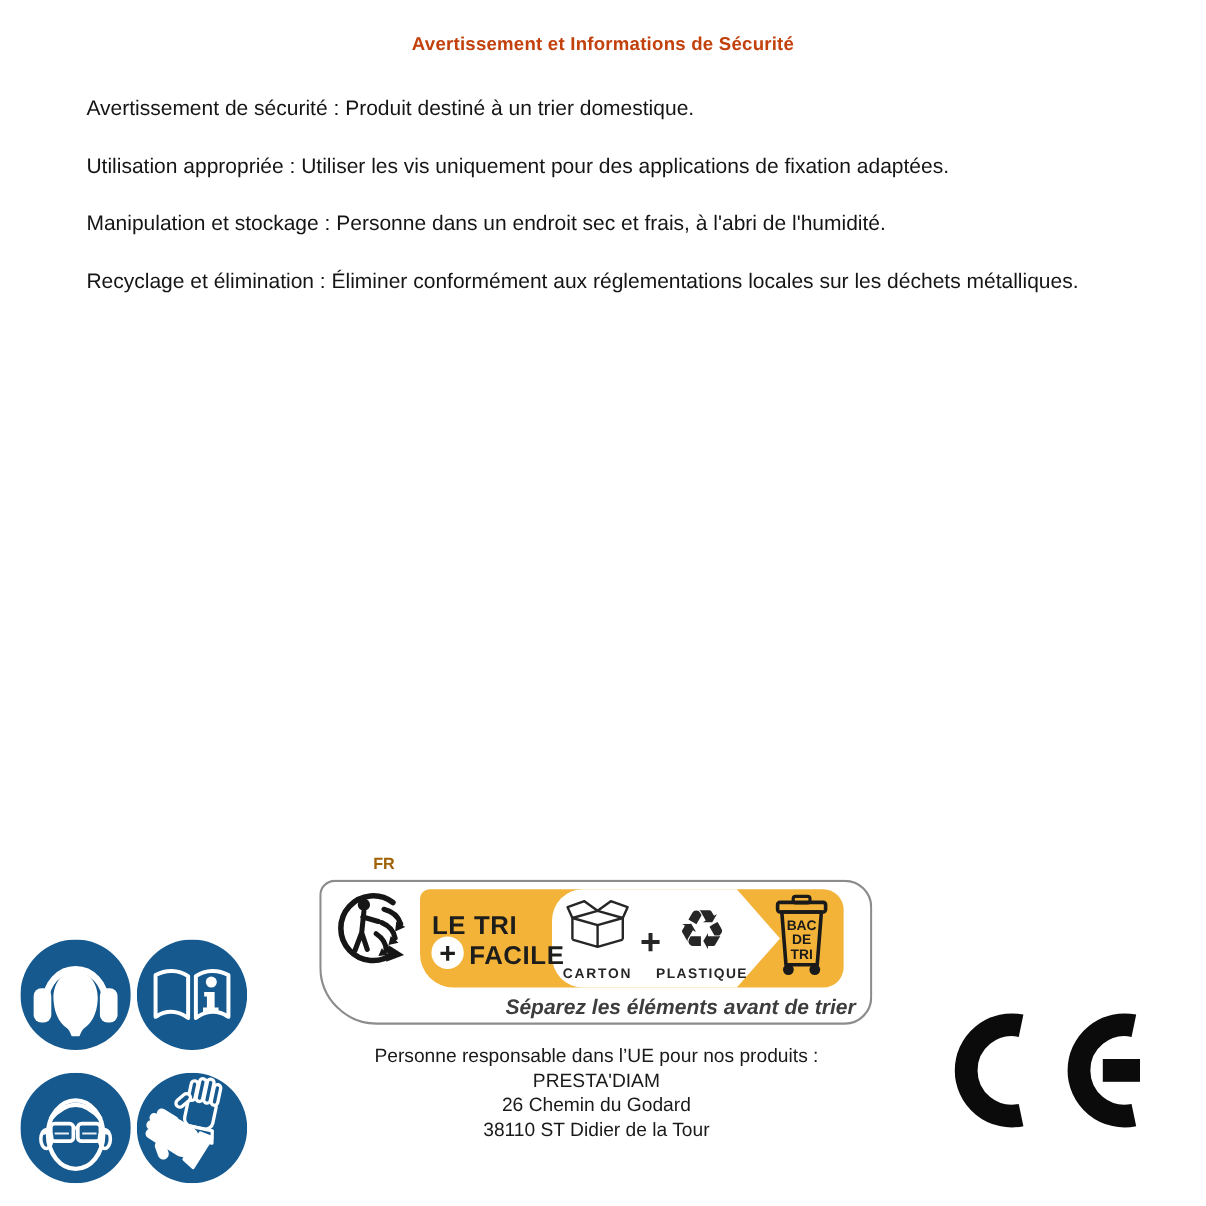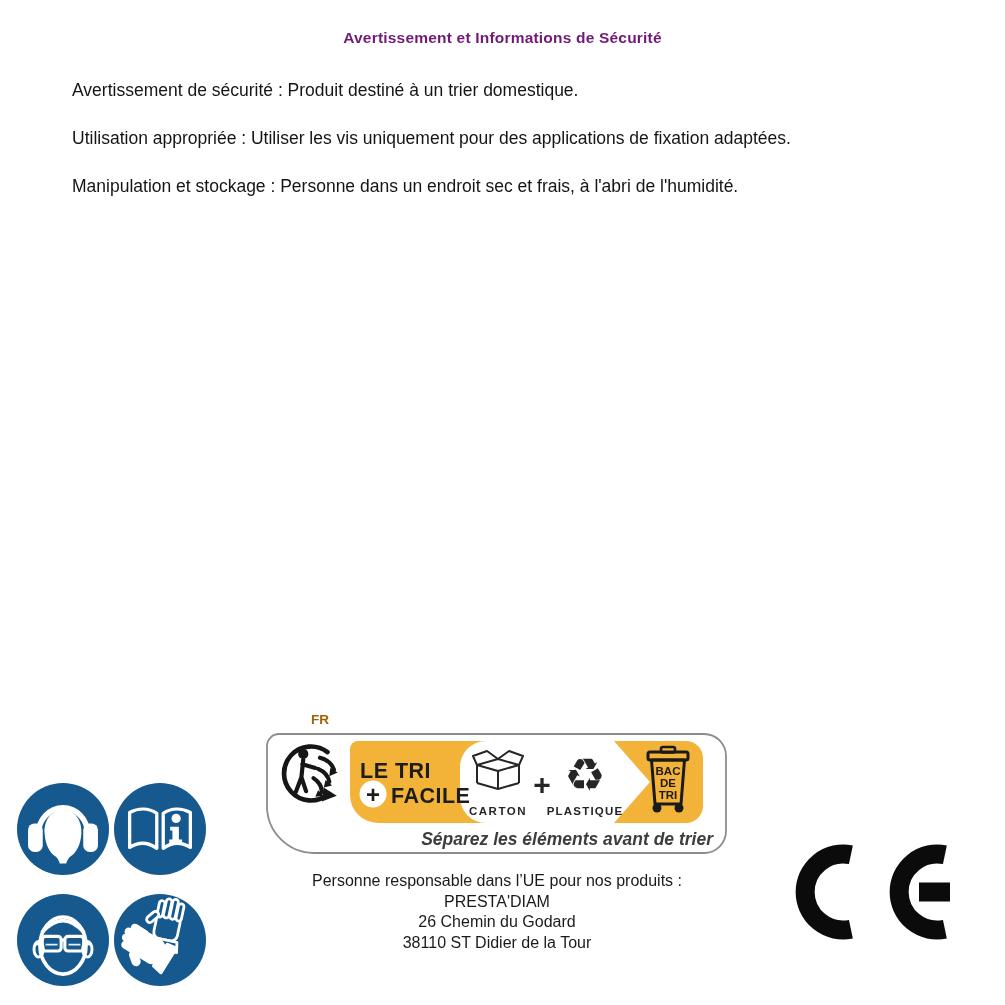--- a/index.html
+++ b/index.html
@@ -2,21 +2,21 @@
 <html><head>
 <meta charset="utf-8">
 <style>
   html,body{margin:0;padding:0;background:#fff;}
   .page{
     position:relative;width:1005px;height:1005px;background:#ffffff;overflow:hidden;
     font-family:"Liberation Sans","DejaVu Sans",sans-serif;color:#151515;
   }
   .doc-title{
     position:absolute;top:29px;left:0;width:1005px;text-align:center;
-    font-size:15.5px;font-weight:bold;color:#701a75;letter-spacing:.2px;
+    font-size:15.5px;font-weight:bold;color:#c2410c;letter-spacing:.2px;
   }
   .doc-body{
     position:absolute;top:79px;left:72px;width:845px;
     font-size:17.5px;line-height:22.5px;text-align:justify;color:#151515;
   }
   .doc-body p{margin:0 0 25.5px 0;}
   .icons-grid{
     position:absolute;left:17px;top:783px;
     display:grid;grid-template-columns:92px 92px;grid-auto-rows:92px;
     column-gap:5px;row-gap:19px;
@@ -38,20 +38,21 @@
 <body>
 
 <div class="page">
 
   <div class="doc-title">Avertissement et Informations de Sécurité</div>
 
   <div class="doc-body">
     <p>Avertissement de sécurité : Produit destiné à un trier domestique.</p>
     <p>Utilisation appropriée : Utiliser les vis uniquement pour des applications de fixation adaptées.</p>
     <p>Manipulation et stockage : Personne dans un endroit sec et frais, à l'abri de l'humidité.</p>
+    <p>Recyclage et élimination : Éliminer conformément aux réglementations locales sur les déchets métalliques.</p>
   </div>
 
   <div class="icons-grid">
 
     <svg width="92" height="92" viewBox="0 0 100 100">
       <circle cx="50" cy="50" r="50" fill="#15598F"></circle>
       <path d="M23,56 a27,29 0 0 1 54,0" fill="none" stroke="#fff" stroke-width="6"></path>
       <rect x="12" y="44" width="16" height="31" rx="7" fill="#fff"></rect>
       <rect x="72" y="44" width="16" height="31" rx="7" fill="#fff"></rect>
       <path d="M50,29 C63,29 71,41 70,55 C69.3,67 64.5,76 58,80 C55.5,82 54.5,85 53.5,87.5 L46.5,87.5 C45.5,85 44.5,82 42,80 C35.5,76 30.7,67 30,55 C29,41 37,29 50,29 Z" fill="#fff"></path>

